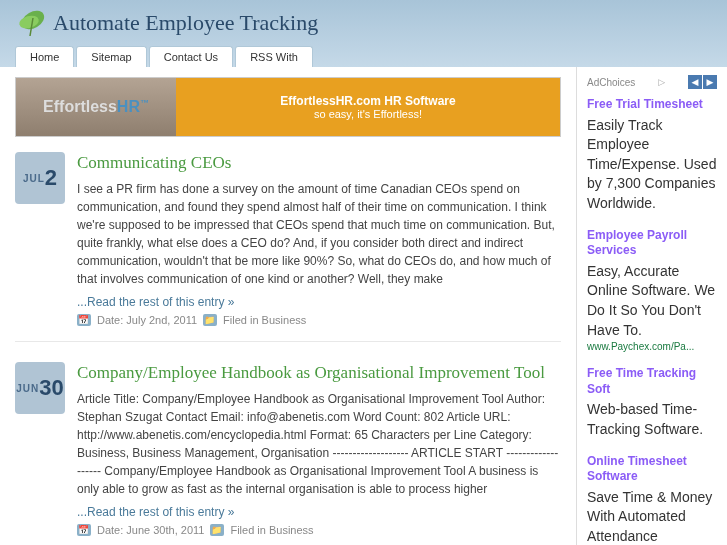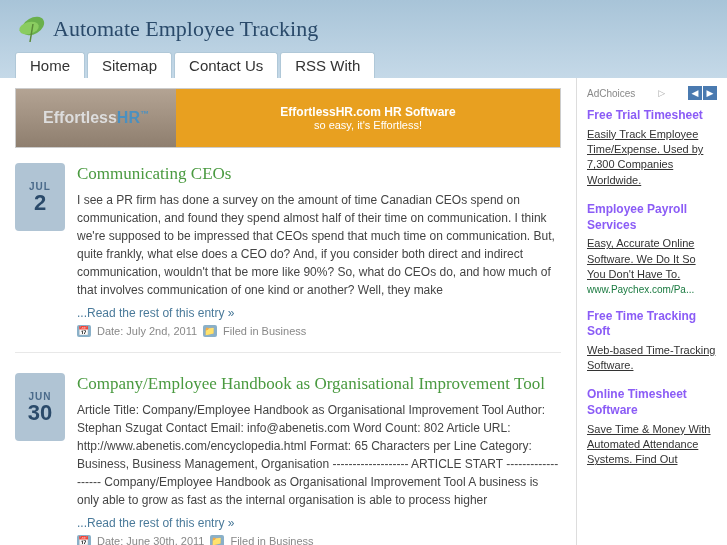--- a/index.html
+++ b/index.html
@@ -1,21 +1,21 @@
 <!DOCTYPE html>
 <html><head>
   <meta charset="utf-8">
   <style>
     * { margin: 0; padding: 0; box-sizing: border-box; }
     body { font-family: Arial, sans-serif; font-size: 13px; background: #e8eef4; width: 727px; min-height: 545px; }
 
     
     #header {
       background: linear-gradient(to bottom, #a8c4d8, #c5d9e8);
-      padding: 14px 15px 0 15px;
+      padding: 8px 15px 0 15px;
       display: flex;
       flex-direction: column;
     }
     #header-top {
       display: flex;
       align-items: center;
       padding-bottom: 8px;
     }
     #logo-leaf {
       width: 30px;
@@ -31,21 +31,21 @@
     #nav-bar {
       display: flex;
       gap: 2px;
       padding-bottom: 0;
     }
     .nav-item {
       background: white;
       border: 1px solid #b0c8d8;
       border-bottom: none;
       padding: 4px 14px;
-      font-size: 15px;
+      font-size: 11px;
       color: #333;
       cursor: pointer;
       border-radius: 3px 3px 0 0;
     }
 
     
     #main-wrapper {
       display: flex;
       gap: 0;
       background: white;
@@ -111,23 +111,23 @@
       padding-bottom: 15px;
       border-bottom: 1px solid #e8e8e8;
     }
     .post-date {
       flex-shrink: 0;
       width: 50px;
       background: #b0c4d4;
       border-radius: 4px;
       text-align: center;
       padding: 6px 4px;
-      height: 68px;
-      display: flex;
-      flex-direction: column;
+      height: 52px;
+      display: flex;
+      flex-direction: row;
       align-items: center;
       justify-content: center;
     }
     .post-date-month {
       font-size: 10px;
       color: #4a6a8a;
       font-weight: bold;
       text-transform: uppercase;
       letter-spacing: 1px;
     }
@@ -217,24 +217,23 @@
     .sidebar-ad-title {
       color: #8b5cf6;
       font-size: 12px;
       font-weight: bold;
       text-decoration: none;
       display: block;
       line-height: 1.3;
       margin-bottom: 3px;
     }
     .sidebar-ad-body {
-      font-size: 11px;
+      font-size: 14px;
       color: #333;
       line-height: 1.4;
-      text-decoration: underline;
     }
     .sidebar-ad-url {
       color: #1a7a40;
       font-size: 10px;
       text-decoration: none;
       word-break: break-all;
     }
   </style>
 </head>
 <body>

